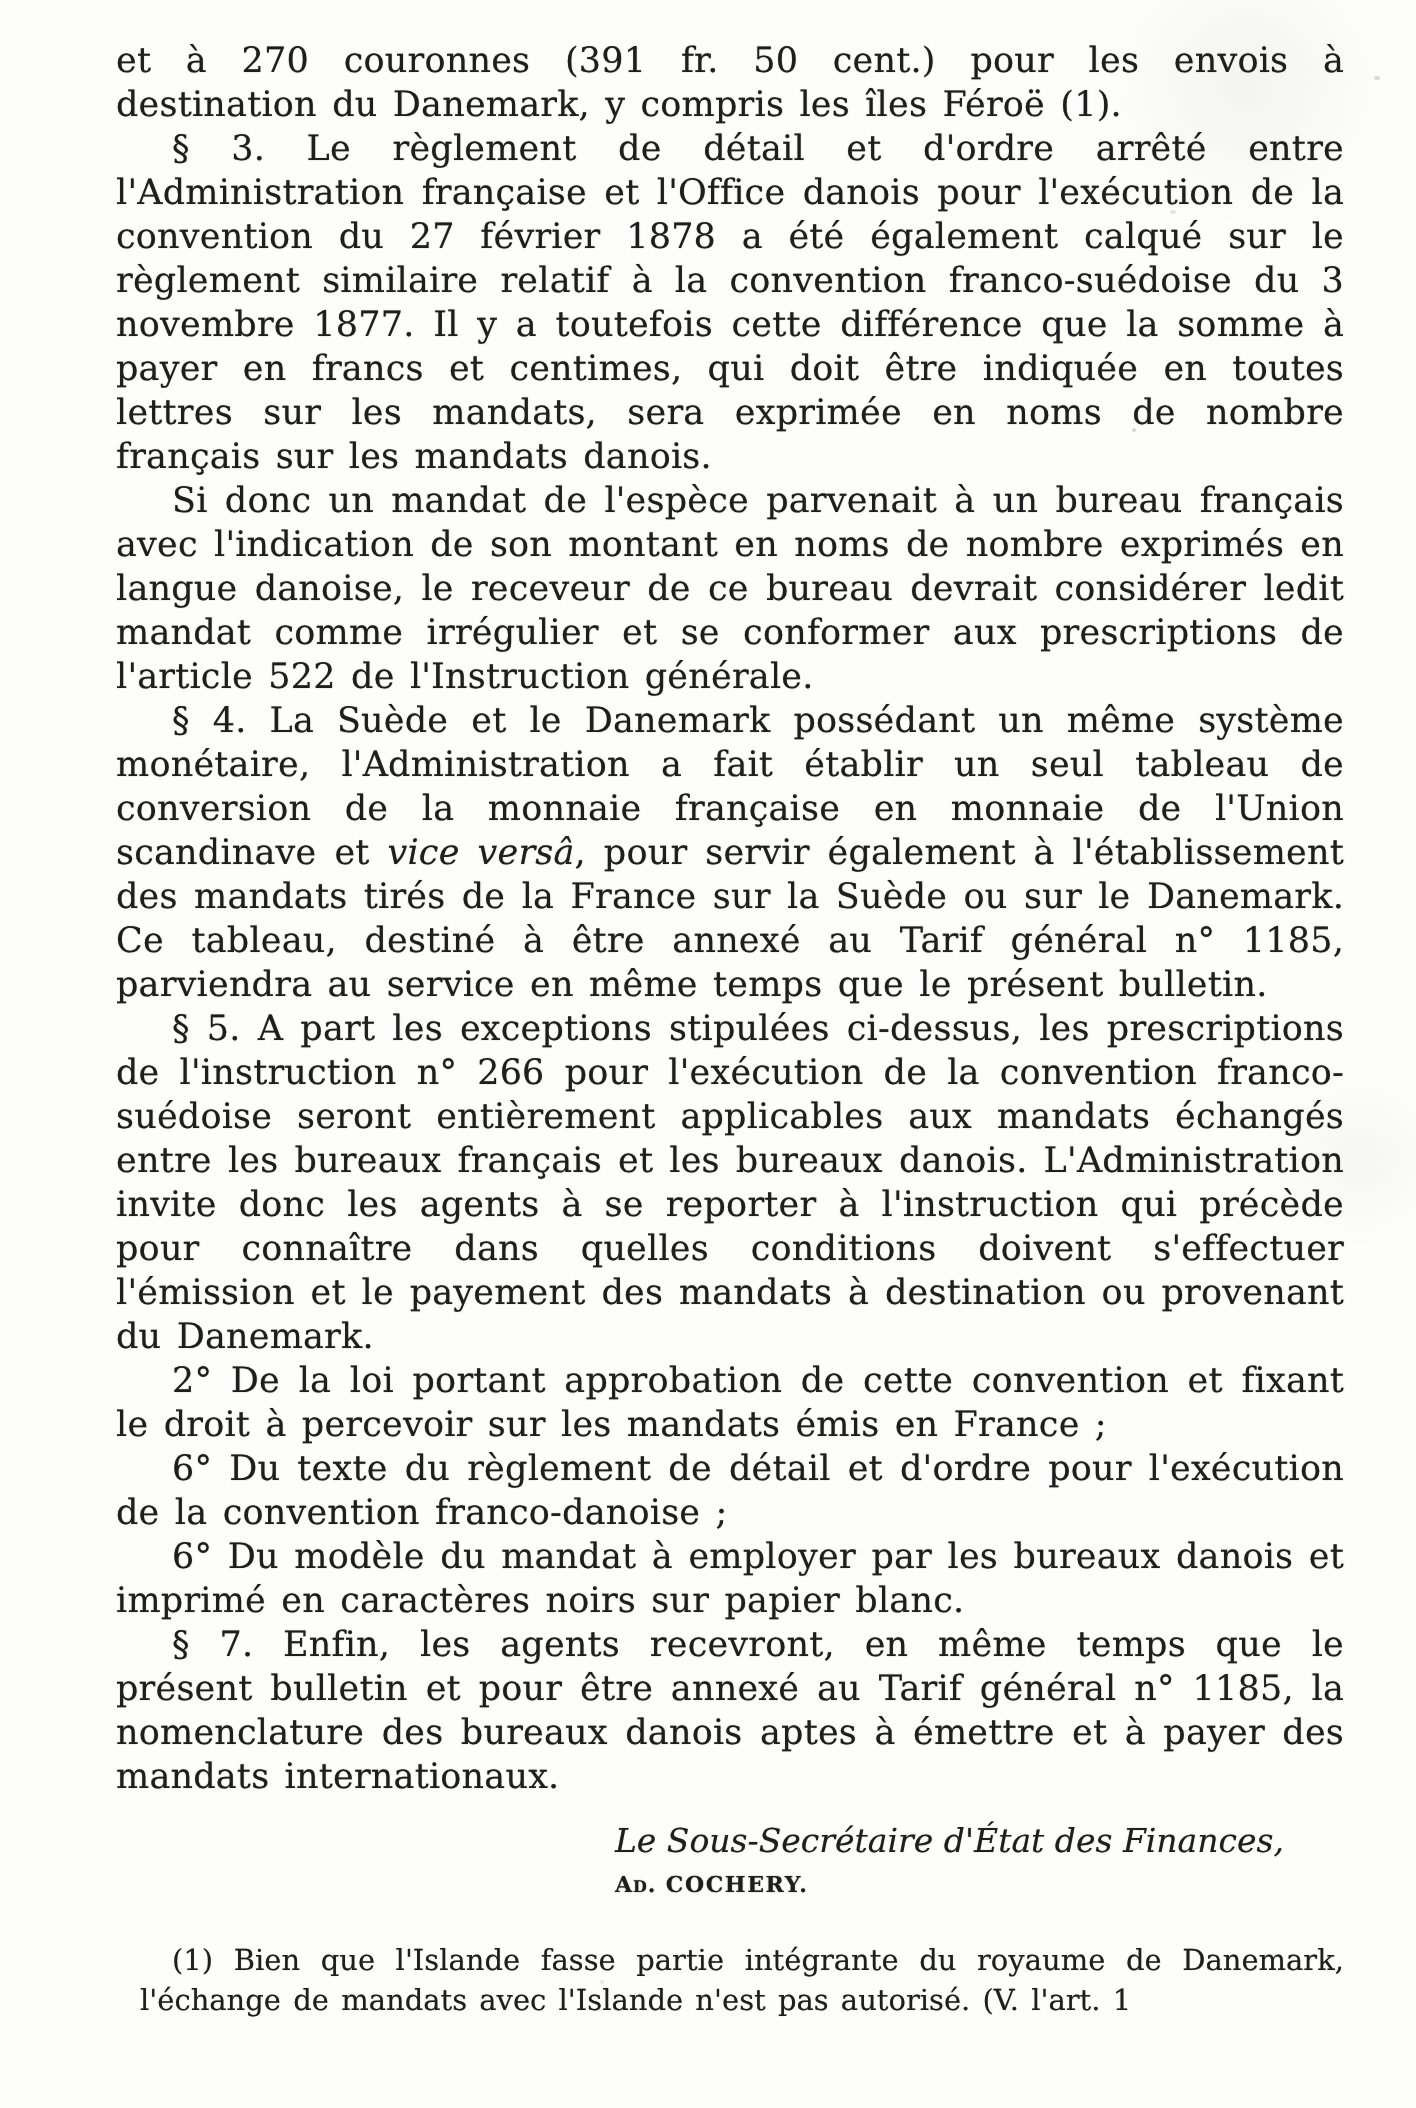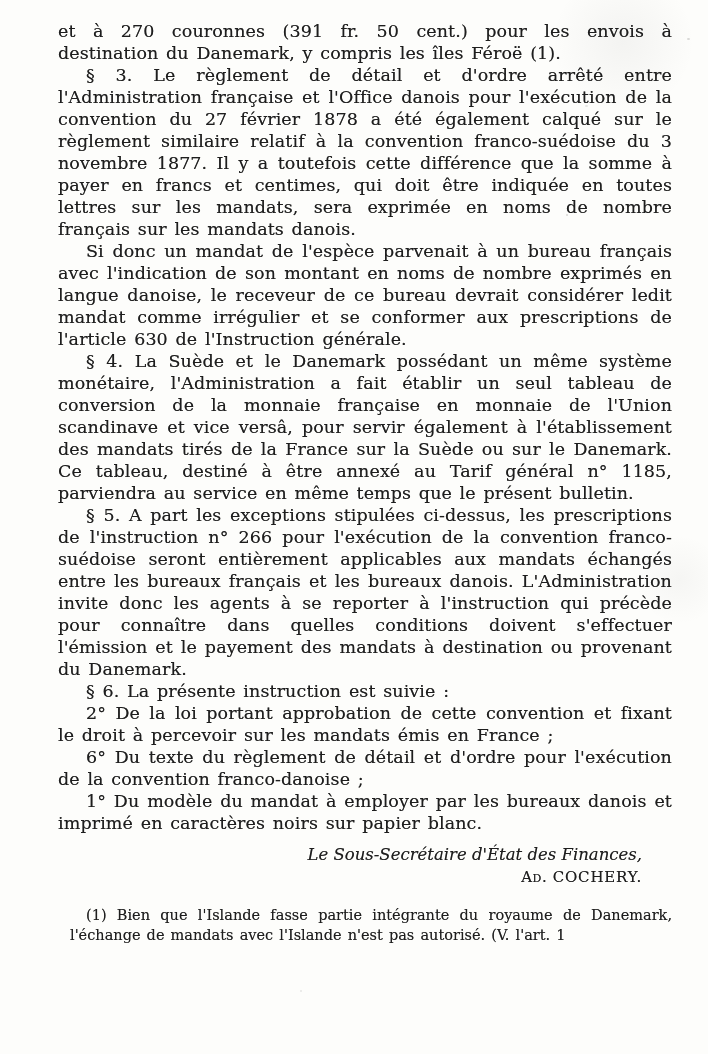--- a/index.html
+++ b/index.html
@@ -27,37 +27,38 @@
   .body-text p {
     margin: 0;
     font-size: 17.5px;
     line-height: 22px;
     text-align: justify;
     word-spacing: 2px;
     letter-spacing: 0.1px;
     text-shadow: 0 0 0.5px rgba(20,20,20,0.55);
   }
   .body-text p.ind { text-indent: 28px; }
-  .body-text .it { }
+  .body-text .it { font-style: italic; }
   .signature {
     width: max-content;
     margin: 10px 30px 11px auto;
-    text-align: right;
+    text-align: left;
   }
   .sig-role {
     font-style: italic;
     font-size: 16.5px;
     line-height: 21px;
     text-shadow: 0 0 0.5px rgba(20,20,20,0.5);
   }
   .sig-name {
-    font-size: 15px;
+    font-size: 11px;
     line-height: 24px;
     letter-spacing: 0.8px;
     text-shadow: 0 0 0.6px rgba(20,20,20,0.6);
+    font-weight: bold;
   }
   .sig-name .sc { font-variant: small-caps; letter-spacing: 0.5px; }
   .footnote {
     margin: 16px 0 0 12px;
     font-size: 14.5px;
     line-height: 20px;
     text-align: justify;
     word-spacing: 1.5px;
     text-indent: 16px;
     text-shadow: 0 0 0.4px rgba(20,20,20,0.5);
@@ -73,27 +74,27 @@
   .speck.s4 { width: 2px; height: 2px; left: 300px; top: 990px; opacity: .3; }
 </style>
 </head>
 <body>
 
 <div class="page">
 
   <div class="body-text">
     <p>et à 270 couronnes (391 fr. 50 cent.) pour les envois à destination du Danemark, y compris les îles Féroë (1).</p>
     <p class="ind">§ 3. Le règlement de détail et d'ordre arrêté entre l'Administration française et l'Office danois pour l'exécution de la convention du 27 février 1878 a été également calqué sur le règlement similaire relatif à la convention franco-suédoise du 3 novembre 1877. Il y a toutefois cette différence que la somme à payer en francs et centimes, qui doit être indiquée en toutes lettres sur les mandats, sera exprimée en noms de nombre français sur les mandats danois.</p>
-    <p class="ind">Si donc un mandat de l'espèce parvenait à un bureau français avec l'indication de son montant en noms de nombre exprimés en langue danoise, le receveur de ce bureau devrait considérer ledit mandat comme irrégulier et se conformer aux prescriptions de l'article 630 de l'Instruction générale.</p>
+    <p class="ind">Si donc un mandat de l'espèce parvenait à un bureau français avec l'indication de son montant en noms de nombre exprimés en langue danoise, le receveur de ce bureau devrait considérer ledit mandat comme irrégulier et se conformer aux prescriptions de l'article 522 de l'Instruction générale.</p>
     <p class="ind"><span>§ 4. La Suède et le Danemark possédant un même système monétaire, l'Administration a fait établir un seul tableau de conversion de la monnaie française en monnaie de l'Union scandinave et </span><span class="it">vice versâ</span><span>, pour servir également à l'établissement des mandats tirés de la France sur la Suède ou sur le Danemark. Ce tableau, destiné à être annexé au Tarif général n° 1185, parviendra au service en même temps que le présent bulletin.</span></p>
     <p class="ind">§ 5. A part les exceptions stipulées ci-dessus, les prescriptions de l'instruction n° 266 pour l'exécution de la convention franco-suédoise seront entièrement applicables aux mandats échangés entre les bureaux français et les bureaux danois. L'Administration invite donc les agents à se reporter à l'instruction qui précède pour connaître dans quelles conditions doivent s'effectuer l'émission et le payement des mandats à destination ou provenant du Danemark.</p>
-    <p class="ind">§ 6. La présente instruction est suivie :</p>
     <p class="ind">2° De la loi portant approbation de cette convention et fixant le droit à percevoir sur les mandats émis en France ;</p>
     <p class="ind">6° Du texte du règlement de détail et d'ordre pour l'exécution de la convention franco-danoise ;</p>
-    <p class="ind">1° Du modèle du mandat à employer par les bureaux danois et imprimé en caractères noirs sur papier blanc.</p>
+    <p class="ind">6° Du modèle du mandat à employer par les bureaux danois et imprimé en caractères noirs sur papier blanc.</p>
+    <p class="ind">§ 7. Enfin, les agents recevront, en même temps que le présent bulletin et pour être annexé au Tarif général n° 1185, la nomenclature des bureaux danois aptes à émettre et à payer des mandats internationaux.</p>
   </div>
 
   <div class="signature">
     <div class="sig-role">Le Sous-Secrétaire d'État des Finances,</div>
     <div class="sig-name"><span class="sc">Ad.</span> <span>COCHERY.</span></div>
   </div>
 
   <div class="footnote"><span>(1) Bien que l'Islande fasse partie intégrante du royaume de Danemark, l'échange de mandats avec l'Islande n'est pas autorisé. (V. l'art. 1</span></div>
 
   <span class="speck s1"></span>

